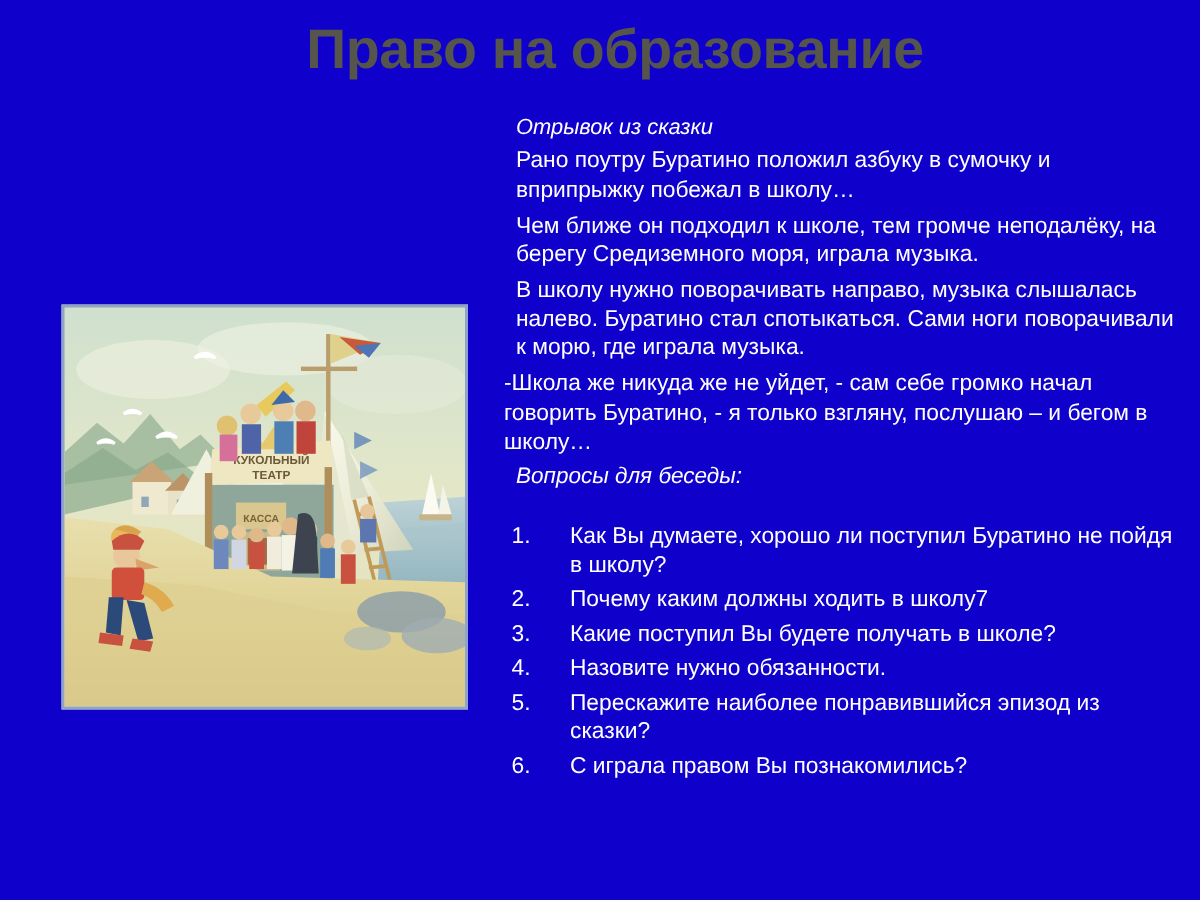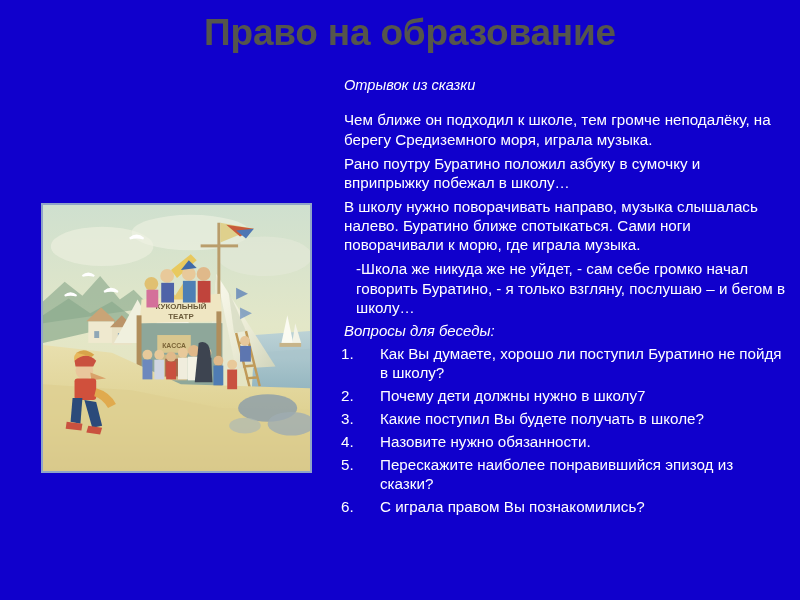--- a/index.html
+++ b/index.html
@@ -68,32 +68,31 @@
   .para {
     font-size: 15.2px;
     line-height: 1.26;
     margin: 0 0 5px 0;
     padding-left: 8px;
     text-indent: 0;
   }
   .para.italic {
     font-style: italic;
     font-size: 14.6px;
-    margin-bottom: 16px;
+    margin-bottom: 3px;
   }
   .para.dash {
     padding-left: 0px;
     text-indent: 0;
-    margin-left: 20px;
   }
   .para.heading-italic {
     font-style: italic;
     font-size: 15px;
     margin-top: 2px;
-    margin-bottom: 3px;
+    margin-bottom: 20px;
     padding-left: 8px;
   }
 
   
   .qlist {
     margin: 0;
     padding: 0;
     list-style: none;
   }
   .qitem {
@@ -269,36 +268,36 @@
       <path d="M62 88 q7 -6 14 0 q-7 -2 -14 0" fill="none" stroke="#ffffff" stroke-width="2"></path>
       <path d="M88 34 q7 -6 14 0 q-7 -2 -14 0" fill="none" stroke="#ffffff" stroke-width="2"></path>
       <path d="M22 92 q6 -5 12 0 q-6 -2 -12 0" fill="none" stroke="#ffffff" stroke-width="2"></path>
     </svg>
   </div>
 
   <div class="text-col">
 
     <p class="para italic">Отрывок из сказки</p>
 
+    <p class="para">Рано поутру Буратино положил азбуку в сумочку и вприпрыжку побежал в школу…</p>
     <p class="para">Чем ближе он подходил к школе, тем громче неподалёку, на берегу Средиземного моря, играла музыка.</p>
-    <p class="para">Рано поутру Буратино положил азбуку в сумочку и вприпрыжку побежал в школу…</p>
-    <p class="para">В школу нужно поворачивать направо, музыка слышалась налево. Буратино ближе спотыкаться. Сами ноги поворачивали к морю, где играла музыка.</p>
+    <p class="para">В школу нужно поворачивать направо, музыка слышалась налево. Буратино стал спотыкаться. Сами ноги поворачивали к морю, где играла музыка.</p>
 
     <p class="para dash"><span>-</span><span>Школа же никуда  же не уйдет, - сам себе громко начал говорить Буратино, - я только взгляну, послушаю – и бегом в школу…</span></p>
 
     <p class="para heading-italic">Вопросы для беседы:</p>
 
     <ol class="qlist">
       <li class="qitem">
         <span class="qnum">1.</span>
         <span>Как Вы думаете, хорошо ли поступил Буратино не пойдя в школу?</span>
       </li>
       <li class="qitem">
         <span class="qnum">2.</span>
-        <span>Почему дети должны нужно в школу7</span>
+        <span>Почему каким должны ходить в школу7</span>
       </li>
       <li class="qitem">
         <span class="qnum">3.</span>
         <span>Какие поступил Вы будете получать в школе?</span>
       </li>
       <li class="qitem">
         <span class="qnum">4.</span>
         <span>Назовите нужно обязанности.</span>
       </li>
       <li class="qitem">

